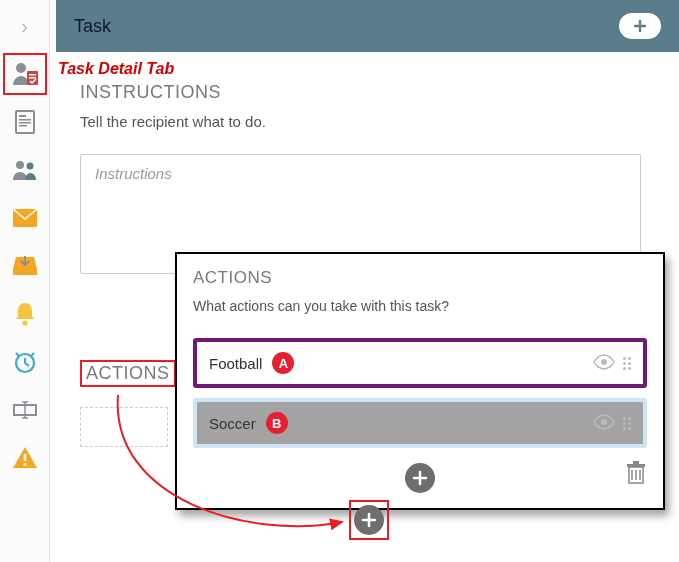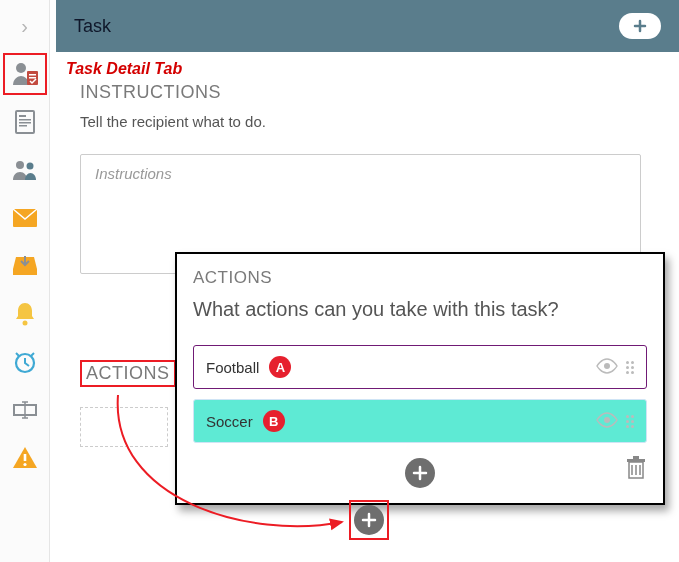--- a/index.html
+++ b/index.html
@@ -12,38 +12,38 @@
   .icon-box { width: 40px; height: 40px; display:flex; align-items:center; justify-content:center; }
   
   
   .header { position: absolute; left: 50px; top: 0; right: 0; height: 52px; background: #5a7d8c; color: #0f172a; display:flex; align-items:center; padding: 0 18px; margin-left: 6px; }
   .header-title { font-size: 18px; font-weight: 400; }
   .header-plus { margin-left: auto; width: 42px; height: 26px; background: #fff; border-radius: 13px; display:flex; align-items:center; justify-content:center; color:#5a7d8c; font-weight:bold; }
   
   
   .main { position: absolute; left: 50px; top: 52px; right: 0; bottom: 0; padding: 30px 30px 0 30px; }
   
-  .annotation { color: #d40000; font-style: italic; font-weight: bold; font-size: 16px; position: absolute; left: 66px; top: 60px; }
+  .annotation { color: #d40000; font-style: italic; font-weight: bold; font-size: 16px; position: absolute; left: 58px; top: 60px; }
   
   .section-heading { color: #7a7a7a; font-size: 18px; font-weight: 400; letter-spacing: 0.5px; margin-bottom: 10px; }
   .section-sub { color: #555; font-size: 15px; margin-bottom: 24px; }
   .textarea { width: 561px; height: 120px; border: 1px solid #ccc; border-radius: 2px; padding: 10px 14px; resize: none; font-family: inherit; font-size: 15px; font-style: italic; color: #999; }
   .textarea::placeholder { color:#999; font-style: italic; }
   
   .bg-actions { position: absolute; left: 80px; top: 360px; }
   .bg-actions .section-heading { border: 2px solid #ec1c24; padding: 1px 4px; display:inline-block; }
   .bg-actions .sub { margin-top: 8px; color:#555; font-size:15px; }
   .bg-dashed { margin-top: 10px; width: 88px; height: 40px; border: 1px dashed #ccc; }
   
   
   .popup { position: absolute; left: 175px; top: 252px; width: 490px; background: #fff; border: 2px solid #000; box-shadow: 4px 6px 8px rgba(0,0,0,0.35); padding: 14px 16px 10px 16px; }
   .popup .section-heading { font-size: 17px; margin-bottom: 10px; }
-  .popup .section-sub { font-size: 20px; }
-  .action-row { background: #fff; border: 1px solid #701a75; border-radius: 3px; padding: 10px 12px; display:flex; align-items:center; margin-bottom: 10px; font-size: 15px; }
-  .action-row.selected { background: #5eead4; border-color:#cfe4f5;text-align:right; }
+  .popup .section-sub { font-size: 14px; }
+  .action-row { background: #fff; border: 4px solid #701a75; border-radius: 3px; padding: 10px 12px; display:flex; align-items:center; margin-bottom: 10px; font-size: 15px; }
+  .action-row.selected { background: #a3a3a3; border-color:#cfe4f5;text-align:right; }
   .action-badge { width: 22px; height: 22px; border-radius: 50%; background: #e6202e; color: #fff; font-size: 13px; font-weight: bold; display:flex; align-items:center; justify-content:center; margin-left: 10px; }
   .row-icons { margin-left:auto; display:flex; align-items:center; gap:8px; color:#bbb; }
   .grip { display:flex; flex-direction:column; gap:2px; }
   .grip span { display:flex; gap:2px; }
   .grip i { width:3px; height:3px; background:#bbb; border-radius:50%; display:block; }
   
   .popup-footer { display:flex; align-items:center; justify-content:center; position:relative; margin-top: 6px; height: 40px;}
   .plus-circle { width: 30px; height:30px; border-radius:50%; background:#6e6e6e; color:#fff; display:flex; align-items:center; justify-content:center; font-size:20px; cursor:pointer; }
   .trash { position:absolute; right:0; top:2px; color:#888; font-size:22px; }
   

